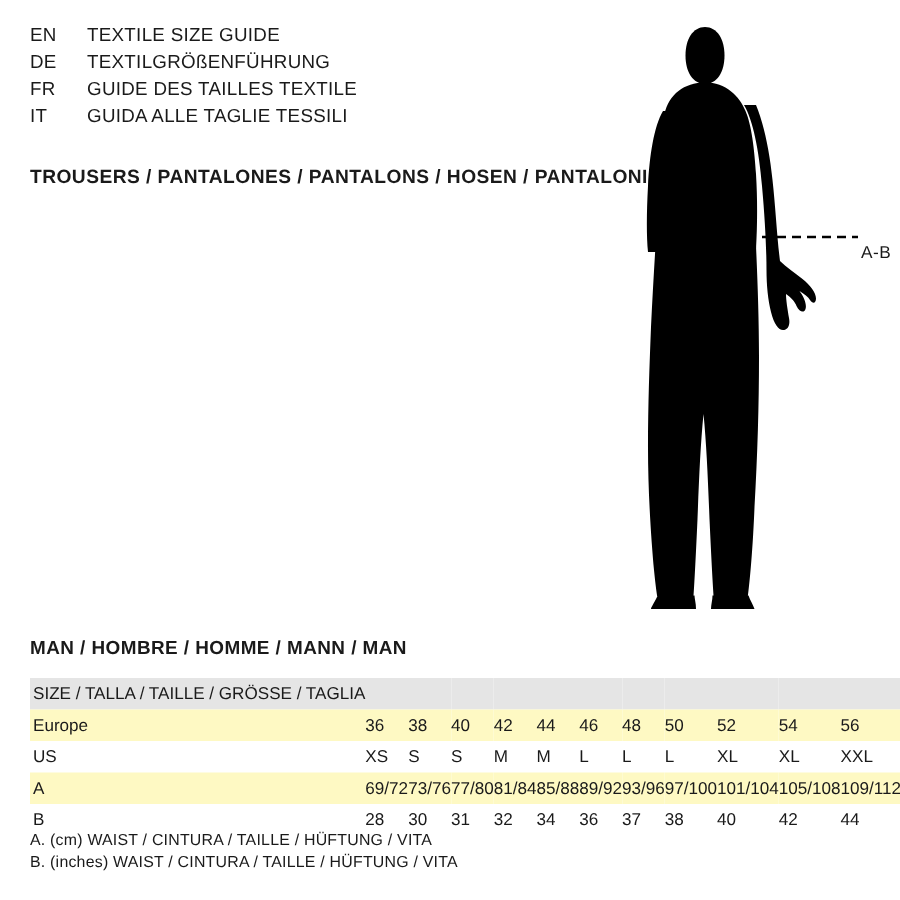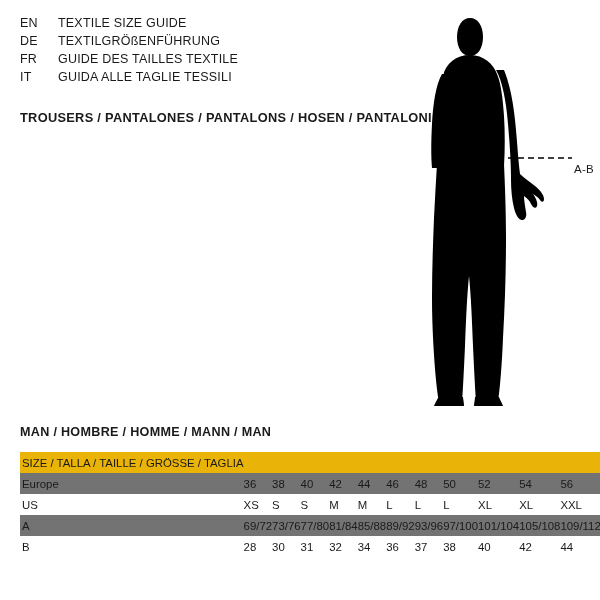--- a/index.html
+++ b/index.html
@@ -95,24 +95,24 @@
     border-collapse: collapse;
     font-size: 11.4px;
   }
   table.size-table td {
     padding: 2px 0 2px 0;
     height: 17px;
     vertical-align: middle;
     white-space: nowrap;
   }
   table.size-table tr.head td {
-    background: #eab308;
+    background: #e5e5e5;
   }
   table.size-table tr.shaded td {
-    background: #737373;
+    background: #fef9c3;
   }
   table.size-table td.label {
     width: 86px;
     padding-left: 2px;
   }
   table.size-table td.val {
     width: 47px;
   }
 
   
@@ -280,14 +280,18 @@
       <td class="val">36</td>
       <td class="val">37</td>
       <td class="val">38</td>
       <td class="val">40</td>
       <td class="val">42</td>
       <td class="val">44</td>
     </tr>
   </tbody>
     </table>
 
+  <div class="footnotes">
+    <div>A. (cm) WAIST / CINTURA / TAILLE / HÜFTUNG / VITA</div>
+    <div>B. (inches) WAIST / CINTURA / TAILLE / HÜFTUNG / VITA</div>
+  </div>
 
 </div>
 
 </body></html>

